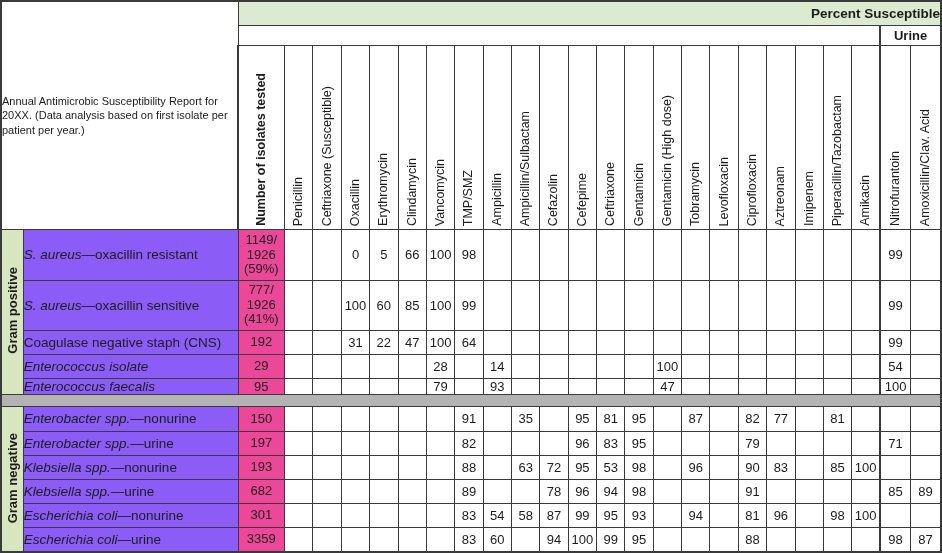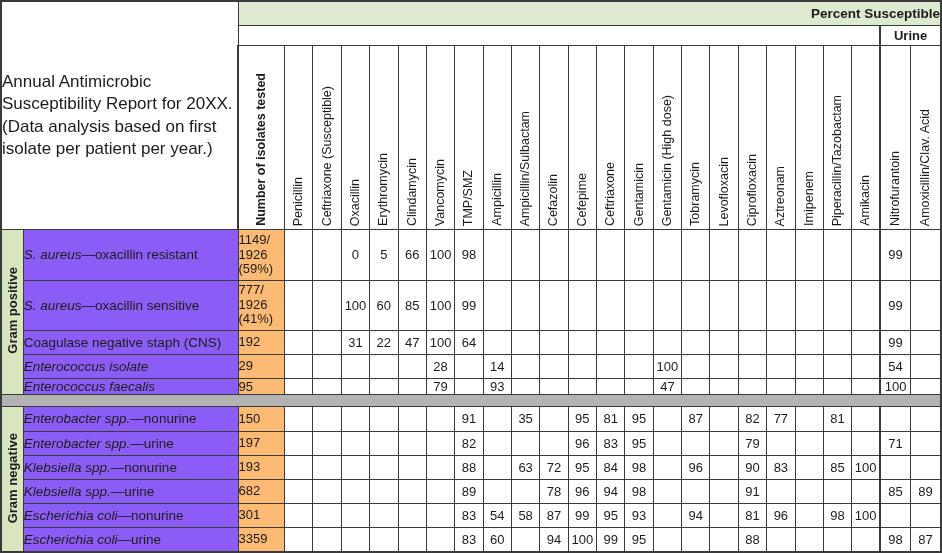--- a/index.html
+++ b/index.html
@@ -24,21 +24,21 @@
   }
   table.abx td {
     border: 1px solid var(--border);
     padding: 0;
     overflow: hidden;
   }
   
   td.title-cell {
     vertical-align: middle;
     padding: 0 10px;
-    font-size: 17px;
+    font-size: 11px;
     line-height: 1.3;
     border-bottom: 2px solid var(--border);
     border-right: 2px solid var(--border);
     background: #fff;
   }
   td.ps-header {
     background: var(--header-green);
     font-weight: bold;
     text-align: right;
     font-size: 13.5px;
@@ -78,27 +78,27 @@
     font-size: 13px;
   }
   td.org-cell {
     padding-left: 8px;
     font-size: 13.5px;
     vertical-align: middle;
     white-space: nowrap;
     background: #8b5cf6;
   }
   td.num-cell {
-    text-align: left;
+    text-align: center;
     vertical-align: middle;
     font-size: 13px;
     line-height: 1.12;
     padding: 1px 2px;
     border-left: 2px solid var(--border);
-    background: #fdba74;
+    background: #ec4899;
   }
   td.val-cell {
     text-align: center;
     vertical-align: middle;
     font-size: 13px;
     background: #fff;
   }
   .urine-left { border-left: 2px solid var(--border) !important; }
   td.sep-row {
     background: var(--separator-gray);
@@ -360,21 +360,21 @@
           <td class="val-cell"></td>
           <td class="val-cell"></td>
           <td class="val-cell"></td>
           <td class="val-cell"></td>
           <td class="val-cell"></td>
           <td class="val-cell">88</td>
           <td class="val-cell"></td>
           <td class="val-cell">63</td>
           <td class="val-cell">72</td>
           <td class="val-cell">95</td>
-          <td class="val-cell">84</td>
+          <td class="val-cell">53</td>
           <td class="val-cell">98</td>
           <td class="val-cell"></td>
           <td class="val-cell">96</td>
           <td class="val-cell"></td>
           <td class="val-cell">90</td>
           <td class="val-cell">83</td>
           <td class="val-cell"></td>
           <td class="val-cell">85</td>
           <td class="val-cell">100</td>
           <td class="val-cell urine-left"></td>

